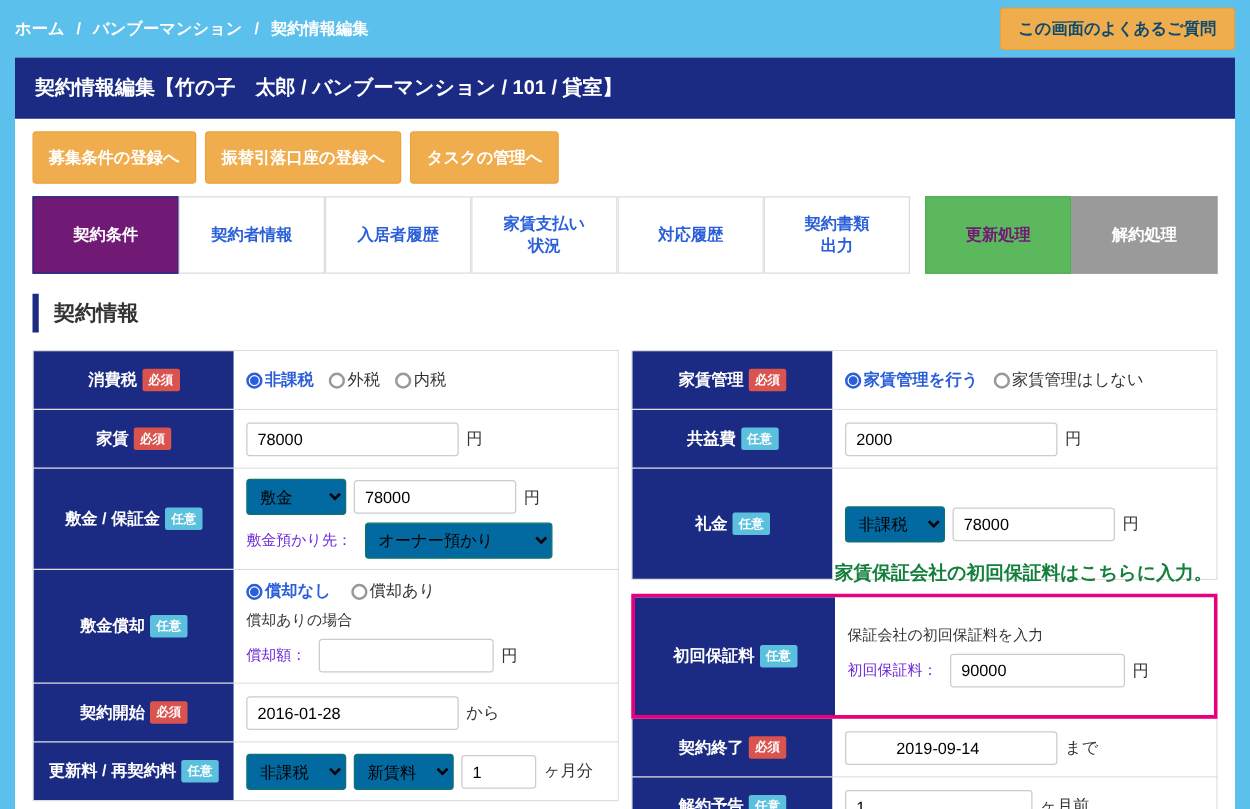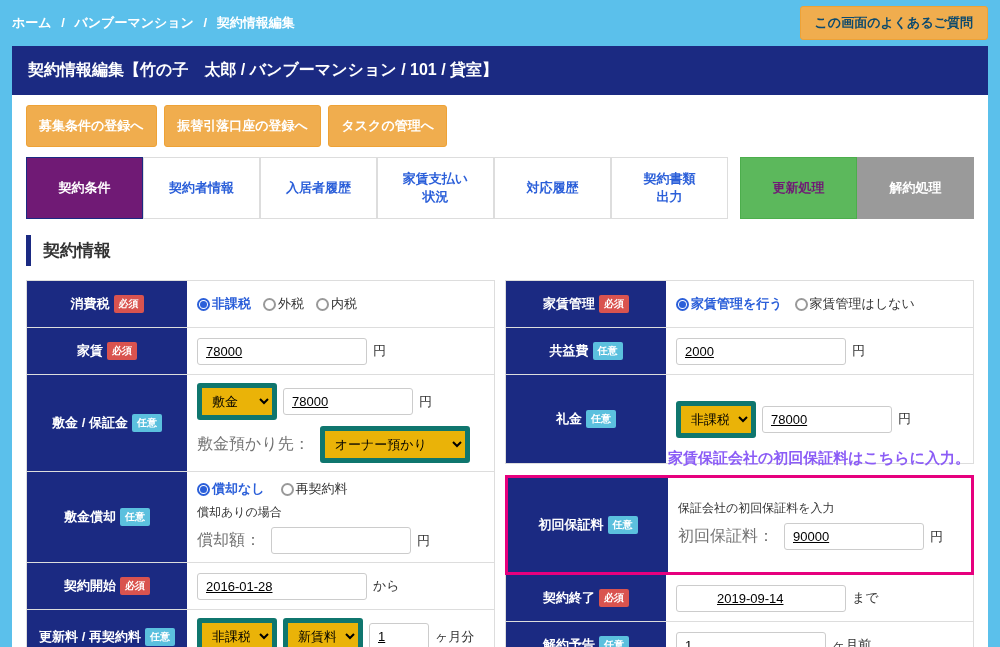--- a/index.html
+++ b/index.html
@@ -20,34 +20,34 @@
 .section { padding: 16px 14px; }
 .section-title { border-left: 5px solid #1b2a82; padding: 4px 12px; font-size: 17px; font-weight: bold; margin-bottom: 14px; }
 .grid { display: flex; gap: 10px; }
 .col { flex: 1; }
 .row { display: flex; border: 1px solid #ddd; margin-bottom: -1px; min-height: 48px; }
 .label { width: 160px; background: #1b2a82; color: #fff; display: flex; align-items: center; justify-content: center; font-size: 13px; font-weight: bold; padding: 8px 4px; gap: 4px; flex-direction: row; }
 .content { flex: 1; padding: 8px 10px; display: flex; align-items: center; flex-wrap: wrap; gap: 6px; background: #fff; }
 .badge { font-size: 10px; padding: 2px 5px; border-radius: 2px; color: #fff; font-weight: bold; }
 .badge.req { background: #d9534f; }
 .badge.opt { background: #5bc0de; }
-input[type="text"] { border: 1px solid #ccc; padding: 5px 8px; font-size: 13px; border-radius: 3px; text-decoration: underline; }
-select { border: 5px solid #0f766e; padding: 5px 6px; font-size: 13px; border-radius: 3px; background: #eab308; }
+input[type="text"] { border: 1px solid #ccc; padding: 5px 8px; font-size: 13px; border-radius: 3px; }
+select { border: 1px solid #0f766e; padding: 5px 6px; font-size: 13px; border-radius: 3px; background: #0369a1; }
 .radio-group { display: flex; align-items: center; gap: 2px; }
 .radio-item { display: flex; align-items: center; gap: 2px; margin-right: 10px; }
 .radio { width: 13px; height: 13px; border: 2px solid #999; border-radius: 50%; display: inline-block; position: relative; }
 .radio.checked { border-color: #2b5fd9; }
 .radio.checked::after { content: ''; width: 7px; height: 7px; background: #2b5fd9; border-radius: 50%; position: absolute; top: 1px; left: 1px; }
 .radio-label { font-size: 13px; }
 .radio-label.sel { color: #2b5fd9; font-weight: bold; }
 .suffix { font-size: 13px; }
 .helptext { font-size: 12px; color: #333; }
-.sublabel { font-size: 16px; color: #737373; margin-right: 4px; }
+.sublabel { font-size: 12px; color: #6d28d9; margin-right: 4px; }
 .highlight-box { position: relative; border: 3px solid #e6007e; }
-.annotation { position: absolute; top: -26px; right: 4px; color: #8b5cf6; font-size: 15px; font-weight: bold; white-space: nowrap; }
+.annotation { position: absolute; top: -26px; right: 4px; color: #15803d; font-size: 15px; font-weight: bold; white-space: nowrap; }
 .content-inner { display: flex; flex-direction: column; gap: 6px; width: 100%; }
 .content-row { display: flex; align-items: center; gap: 6px; }
 </style>
 </head>
 <body>
 
 <div class="topbar">
   <div class="breadcrumb">
     <span>ホーム</span>
     <span class="sep">/</span>
@@ -147,21 +147,21 @@
             </div>
           <div class="content">
             <div class="content-inner">
               <div class="content-row radio-group">
                 <span class="radio-item">
                     <span class="radio checked"></span>
                     <span class="radio-label sel">償却なし</span>
                   </span>
                 <span class="radio-item">
                     <span class="radio"></span>
-                    <span class="radio-label">再契約料</span>
+                    <span class="radio-label">償却あり</span>
                   </span>
               </div>
               <div class="helptext">償却ありの場合</div>
               <div class="content-row">
                 <span class="sublabel">償却額：</span>
                 <input type="text" style="width: 140px;" value="">
                 <span class="suffix">円</span>
               </div>
             </div>
           </div>

